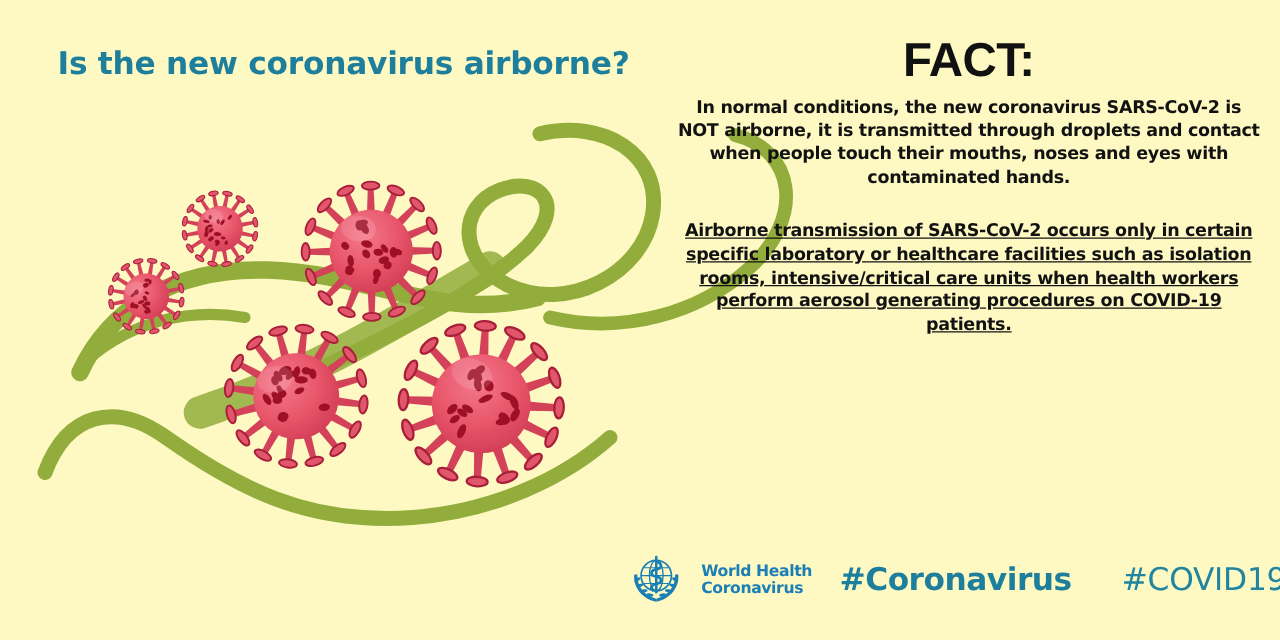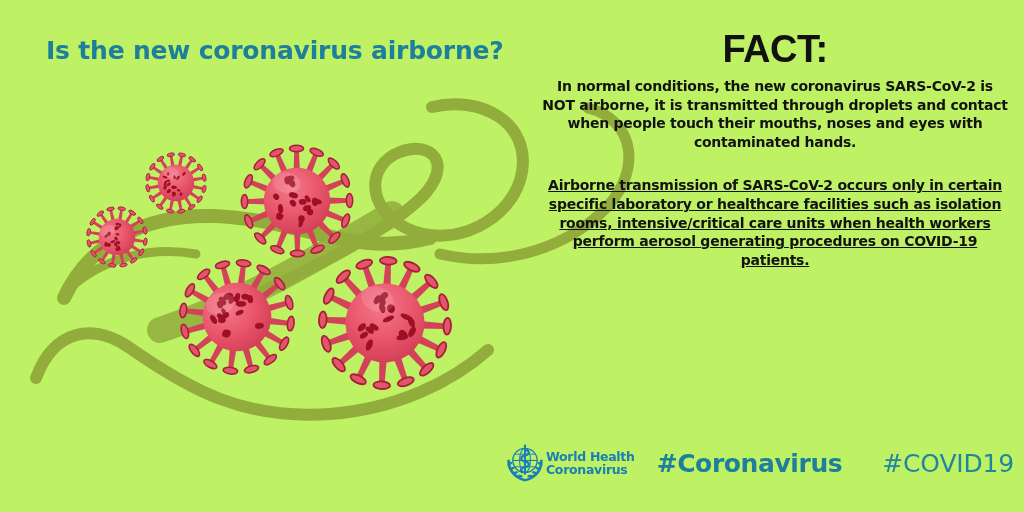--- a/index.html
+++ b/index.html
@@ -5,21 +5,21 @@
   html, body {
     margin: 0;
     padding: 0;
     background: #ffffff;
   }
   #poster {
     position: relative;
     width: 1024px;
     height: 512px;
     overflow: hidden;
-    background: #bef264;
+    background: #fef9c3;
     font-family: "Liberation Sans", sans-serif;
   }
 
   
   #swirls {
     position: absolute;
     left: 0; top: 0;
     width: 1024px;
     height: 512px;
     pointer-events: none;
@@ -72,21 +72,21 @@
     left: 504px;
     bottom: 26px;
     width: 508px;
     height: 46px;
     display: flex;
     align-items: center;
   }
   #who-logo-wrap {
     display: flex;
     align-items: center;
-    gap: 0;
+    gap: 15px;
   }
   #who-emblem { display: block; }
   #who-wordmark {
     font-family: "DejaVu Sans", sans-serif;
     font-weight: bold;
     font-size: 12.5px;
     line-height: 1.08;
     color: #1a7fb4;
     letter-spacing: -0.3px;
     white-space: nowrap;

